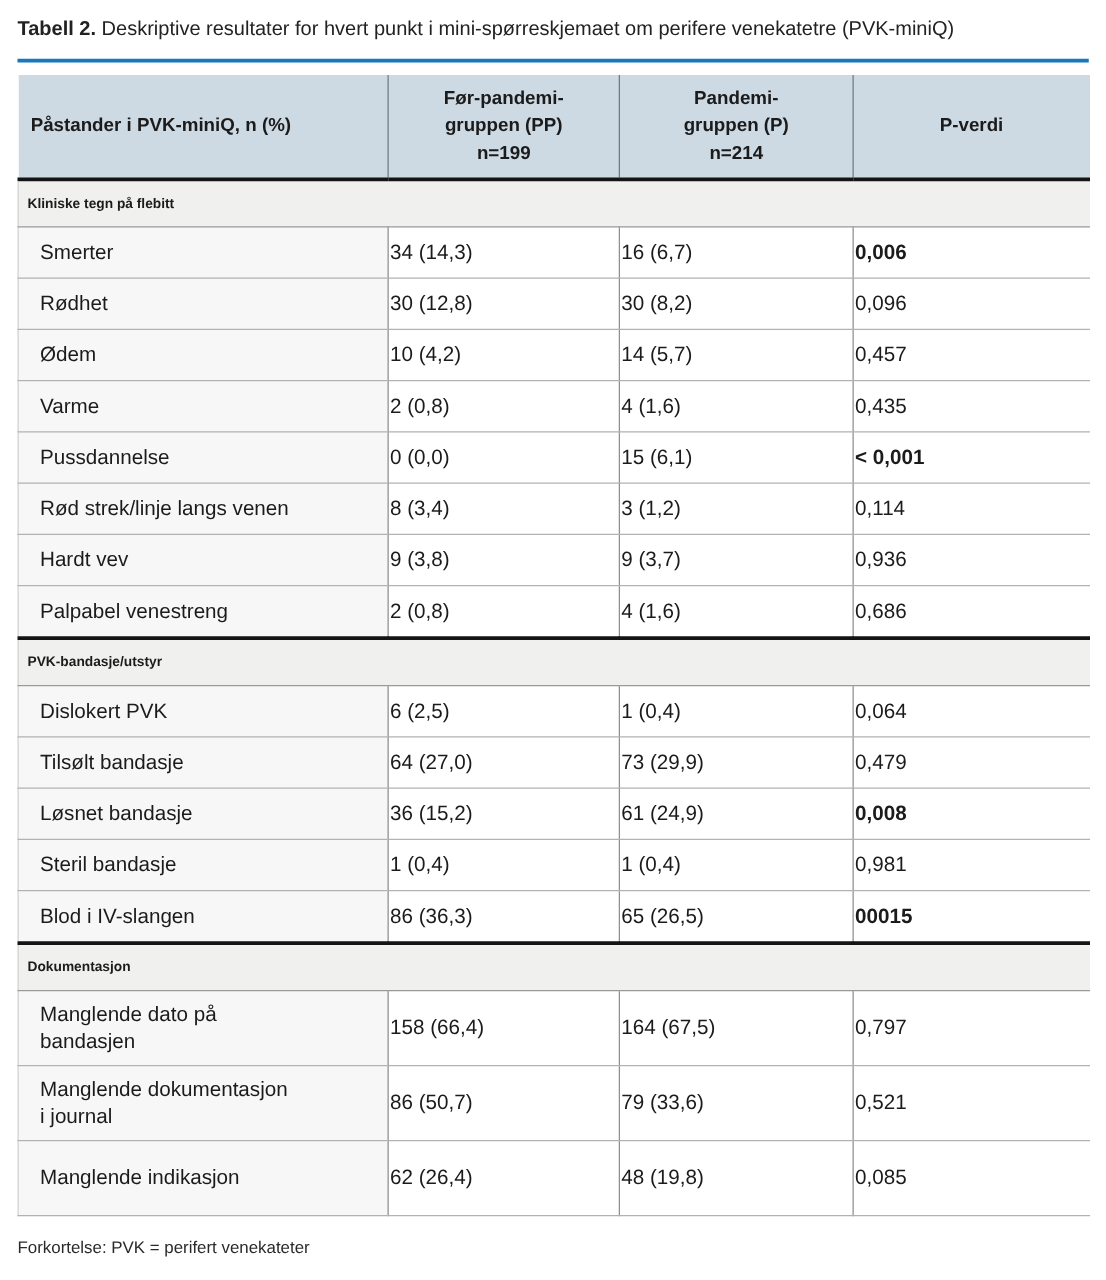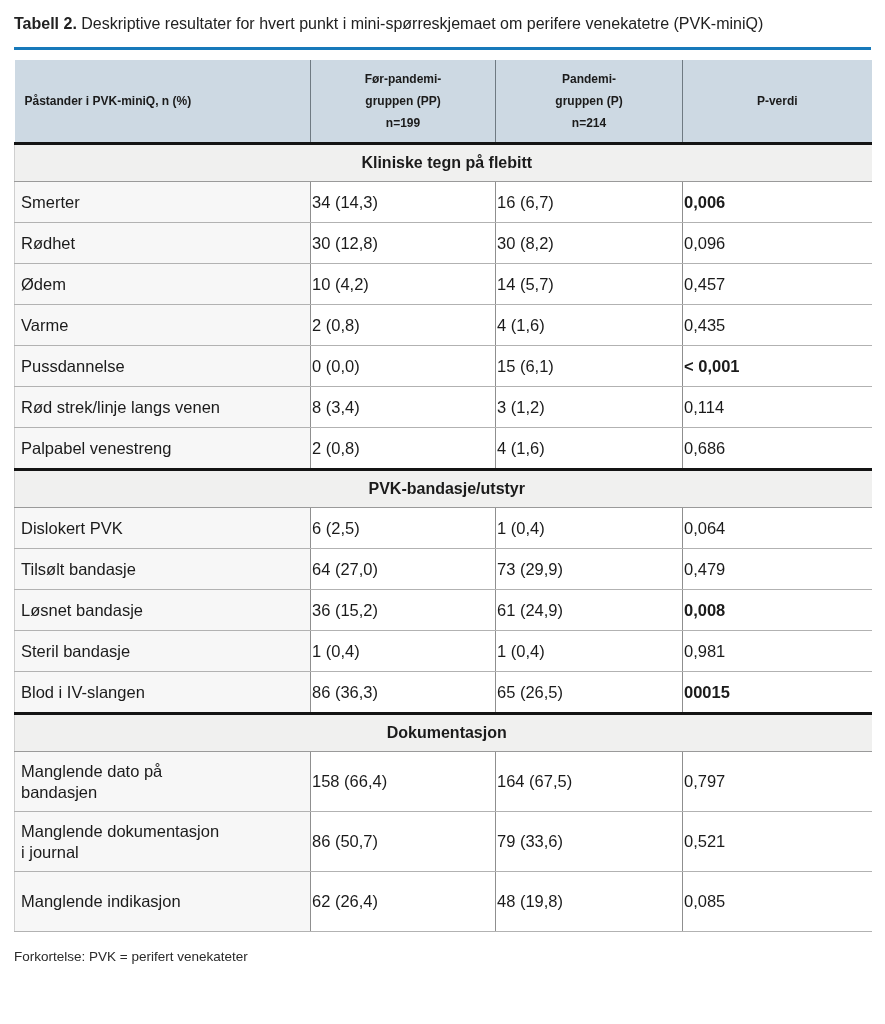--- a/index.html
+++ b/index.html
@@ -35,61 +35,60 @@
   table.results {
     width: 857px;
     border-collapse: collapse;
     table-layout: fixed;
     font-size: 16.5px;
   }
   
   thead th {
     background: var(--header-bg, #cdd9e3);
     font-weight: 700;
-    font-size: 12px;
+    font-size: 15px;
     line-height: 22px;
     height: 82px;
     vertical-align: middle;
     text-align: center;
     white-space: pre-line;
     border-bottom: 3px solid #141414;
     padding: 0 2px;
   }
   thead th.h-label {
     text-align: left;
     padding-left: 10px;
   }
   thead th + th { border-left: 1px solid #6f7a82; }
 
   
   tr.section-row td {
     background: var(--section-bg, #f0f0ef);
     font-weight: 700;
-    font-size: 16px;
+    font-size: 11px;
     height: 36px;
     padding: 0 0 0 7px;
     vertical-align: middle;
     border-top: 3px solid #141414;
     border-bottom: 1px solid #9a9a9a;
     border-left: 1px solid #cfcfcf;
-    text-align: center;
   }
 
   
   tr.data-row td {
     height: 38px;
     vertical-align: middle;
     border-bottom: 1px solid #b2b2b2;
     line-height: 21px;
   }
   tr.data-row.tall td { height: 57px; }
   td.label {
     background: var(--label-bg, #f7f7f7);
     text-align: left;
-    padding-left: 6px;
+    padding-left: 17px;
     padding-right: 6px;
     border-left: 1px solid #cfcfcf;
     border-right: 1px solid #8f8f8f;
     white-space: pre-line;
   }
   td.num {
     background: #ffffff;
     text-align: left;
   }
   td.num.mid { border-right: 1px solid #8f8f8f; }
@@ -165,20 +164,26 @@
           <td class="num mid">15 (6,1)</td>
           <td class="num sig">&lt; 0,001</td>
         </tr>
         <tr class="data-row">
           <td class="label">Rød strek/linje langs venen</td>
           <td class="num mid">8 (3,4)</td>
           <td class="num mid">3 (1,2)</td>
           <td class="num">0,114</td>
         </tr>
         <tr class="data-row">
+          <td class="label">Hardt vev</td>
+          <td class="num mid">9 (3,8)</td>
+          <td class="num mid">9 (3,7)</td>
+          <td class="num">0,936</td>
+        </tr>
+        <tr class="data-row">
           <td class="label">Palpabel venestreng</td>
           <td class="num mid">2 (0,8)</td>
           <td class="num mid">4 (1,6)</td>
           <td class="num">0,686</td>
         </tr>
         <tr class="section-row">
           <td colspan="4">PVK-bandasje/utstyr</td>
         </tr>
         <tr class="data-row">
           <td class="label">Dislokert PVK</td>

